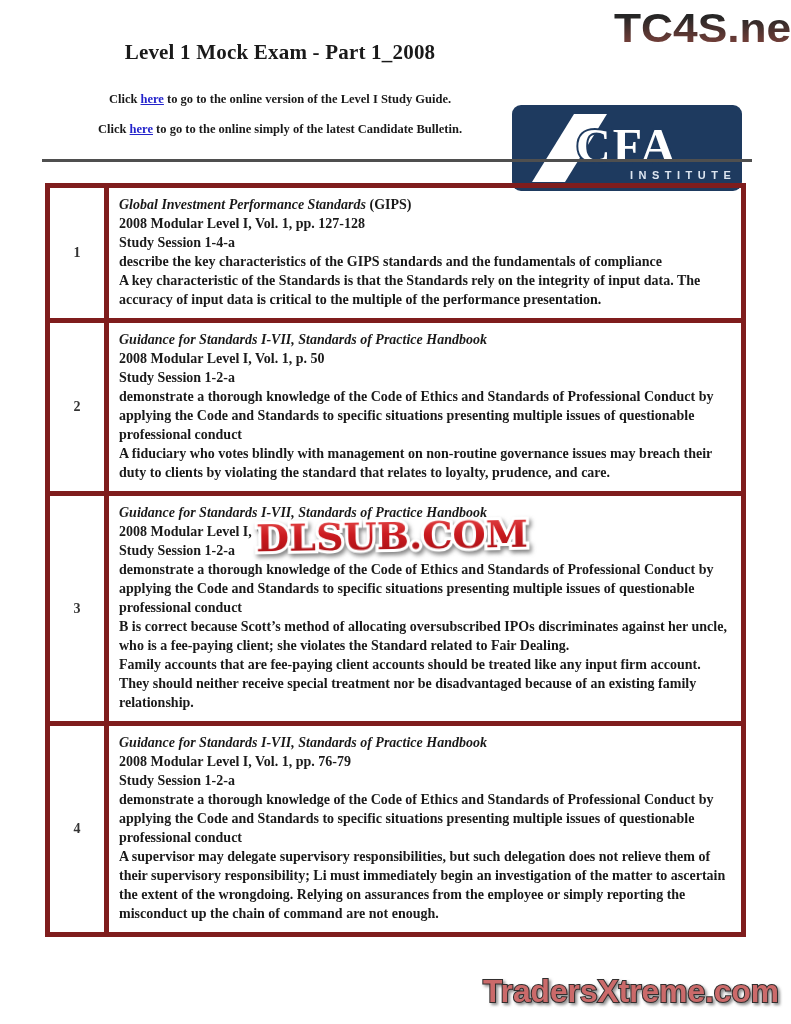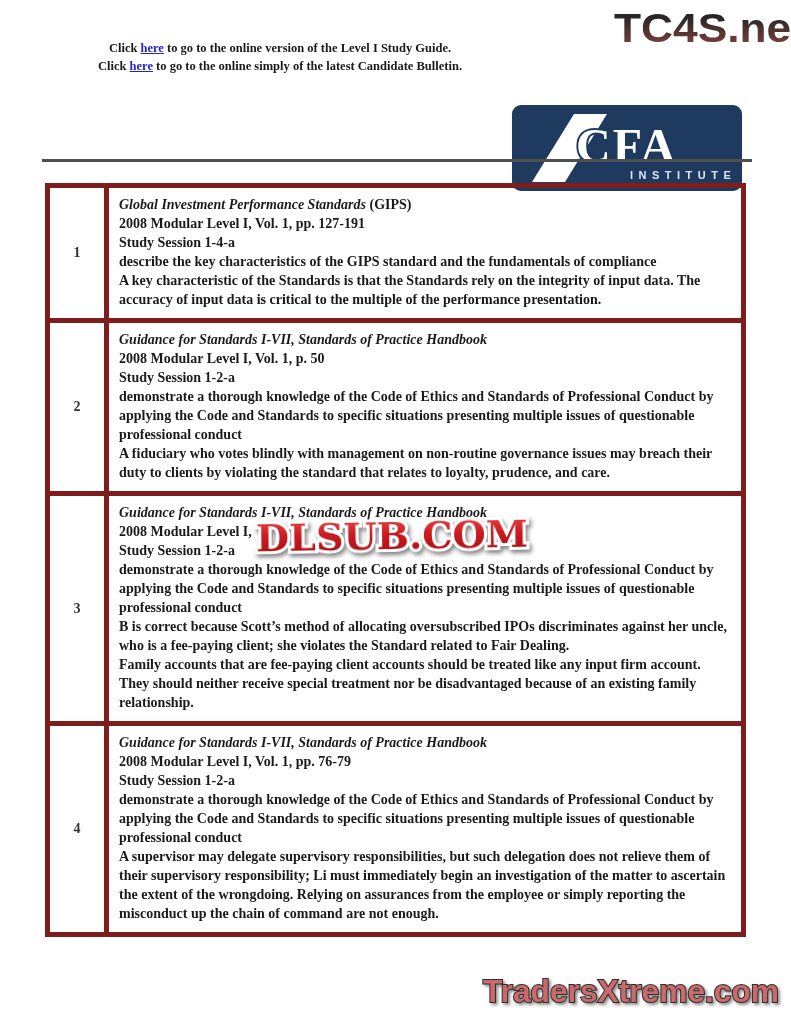--- a/index.html
+++ b/index.html
@@ -3,21 +3,21 @@
 <meta charset="utf-8">
 <style>
   html,body{margin:0;padding:0;}
   body{
     width:791px;height:1024px;position:relative;background:#ffffff;
     font-family:"Liberation Serif", serif;color:#1a1a1a;overflow:hidden;
   }
   
   .header-left{position:absolute;left:50px;top:40px;width:460px;text-align:center;}
   .page-title{font-size:21px;font-weight:bold;margin:0 0 26px 0;letter-spacing:.2px;}
-  .link-line{font-size:12.5px;font-weight:bold;margin:0;line-height:17.5px;}
+  .link-line{font-size:12.5px;font-weight:bold;margin:12px;line-height:17.5px;}
   .link-line a{color:#2323cc;text-decoration:underline;cursor:pointer;}
   .tc4s-logo{position:absolute;left:613px;top:3px;}
   .cfa-logo{position:absolute;left:512px;top:60px;margin-top:45px;}
   .rule{position:absolute;left:42px;top:159px;width:710px;height:3px;background:#4f4f4f;}
   
   table.answers{
     position:absolute;left:45px;top:183px;width:701px;
     border-collapse:collapse;table-layout:fixed;
   }
   table.answers td{border:5px solid #7f1d1d;vertical-align:middle;font-weight:bold;}
@@ -28,20 +28,21 @@
   .para{margin:0;}
   
   .watermark{position:absolute;left:246px;top:508px;pointer-events:none;}
   
   .footer-logo{position:absolute;left:478px;top:971px;text-align:right;}
 </style>
 </head>
 <body>
 
 <div class="header-left">
+  <h1 class="page-title">Level 1 Mock Exam - Part 1_2008</h1>
   <p class="link-line"><span>Click </span><a href="#">here</a><span> to go to the online version of the Level I Study Guide.</span></p>
   <p class="link-line"><span>Click </span><a href="#">here</a><span> to go to the online simply of the latest Candidate Bulletin.</span></p>
 </div>
 
 <div class="tc4s-logo">
   <svg width="196" height="48">
     <defs>
       <linearGradient id="tc4s-grad" x1="0" y1="0" x2="0" y2="1">
         <stop offset="0.25" stop-color="#262626"></stop>
         <stop offset="1" stop-color="#8a463e"></stop>
@@ -61,23 +62,23 @@
 </div>
 
 <div class="rule"></div>
 
 <table class="answers">
   <tbody>
       <tr>
     <td class="num">1</td>
     <td class="content">
       <div class="para src"><span>Global Investment Performance Standards</span><span class="suffix"> (GIPS)</span></div>
-      <div class="para">2008 Modular Level I, Vol. 1, pp. 127-191</div>
+      <div class="para">2008 Modular Level I, Vol. 1, pp. 127-128</div>
       <div class="para">Study Session 1-4-a</div>
-      <div class="para">describe the key characteristics of the GIPS standard and the fundamentals of compliance</div>
+      <div class="para">describe the key characteristics of the GIPS standards and the fundamentals of compliance</div>
       <div class="para">A key characteristic of the Standards is that the Standards rely on the integrity of input data. The accuracy of input data is critical to the multiple of the performance presentation.</div>
     </td>
   </tr>
   <tr>
     <td class="num">2</td>
     <td class="content">
       <div class="para src">Guidance for Standards I-VII, Standards of Practice Handbook</div>
       <div class="para">2008 Modular Level I, Vol. 1, p. 50</div>
       <div class="para">Study Session 1-2-a</div>
       <div class="para">demonstrate a thorough knowledge of the Code of Ethics and Standards of Professional Conduct by applying the Code and Standards to specific situations presenting multiple issues of questionable professional conduct</div>

